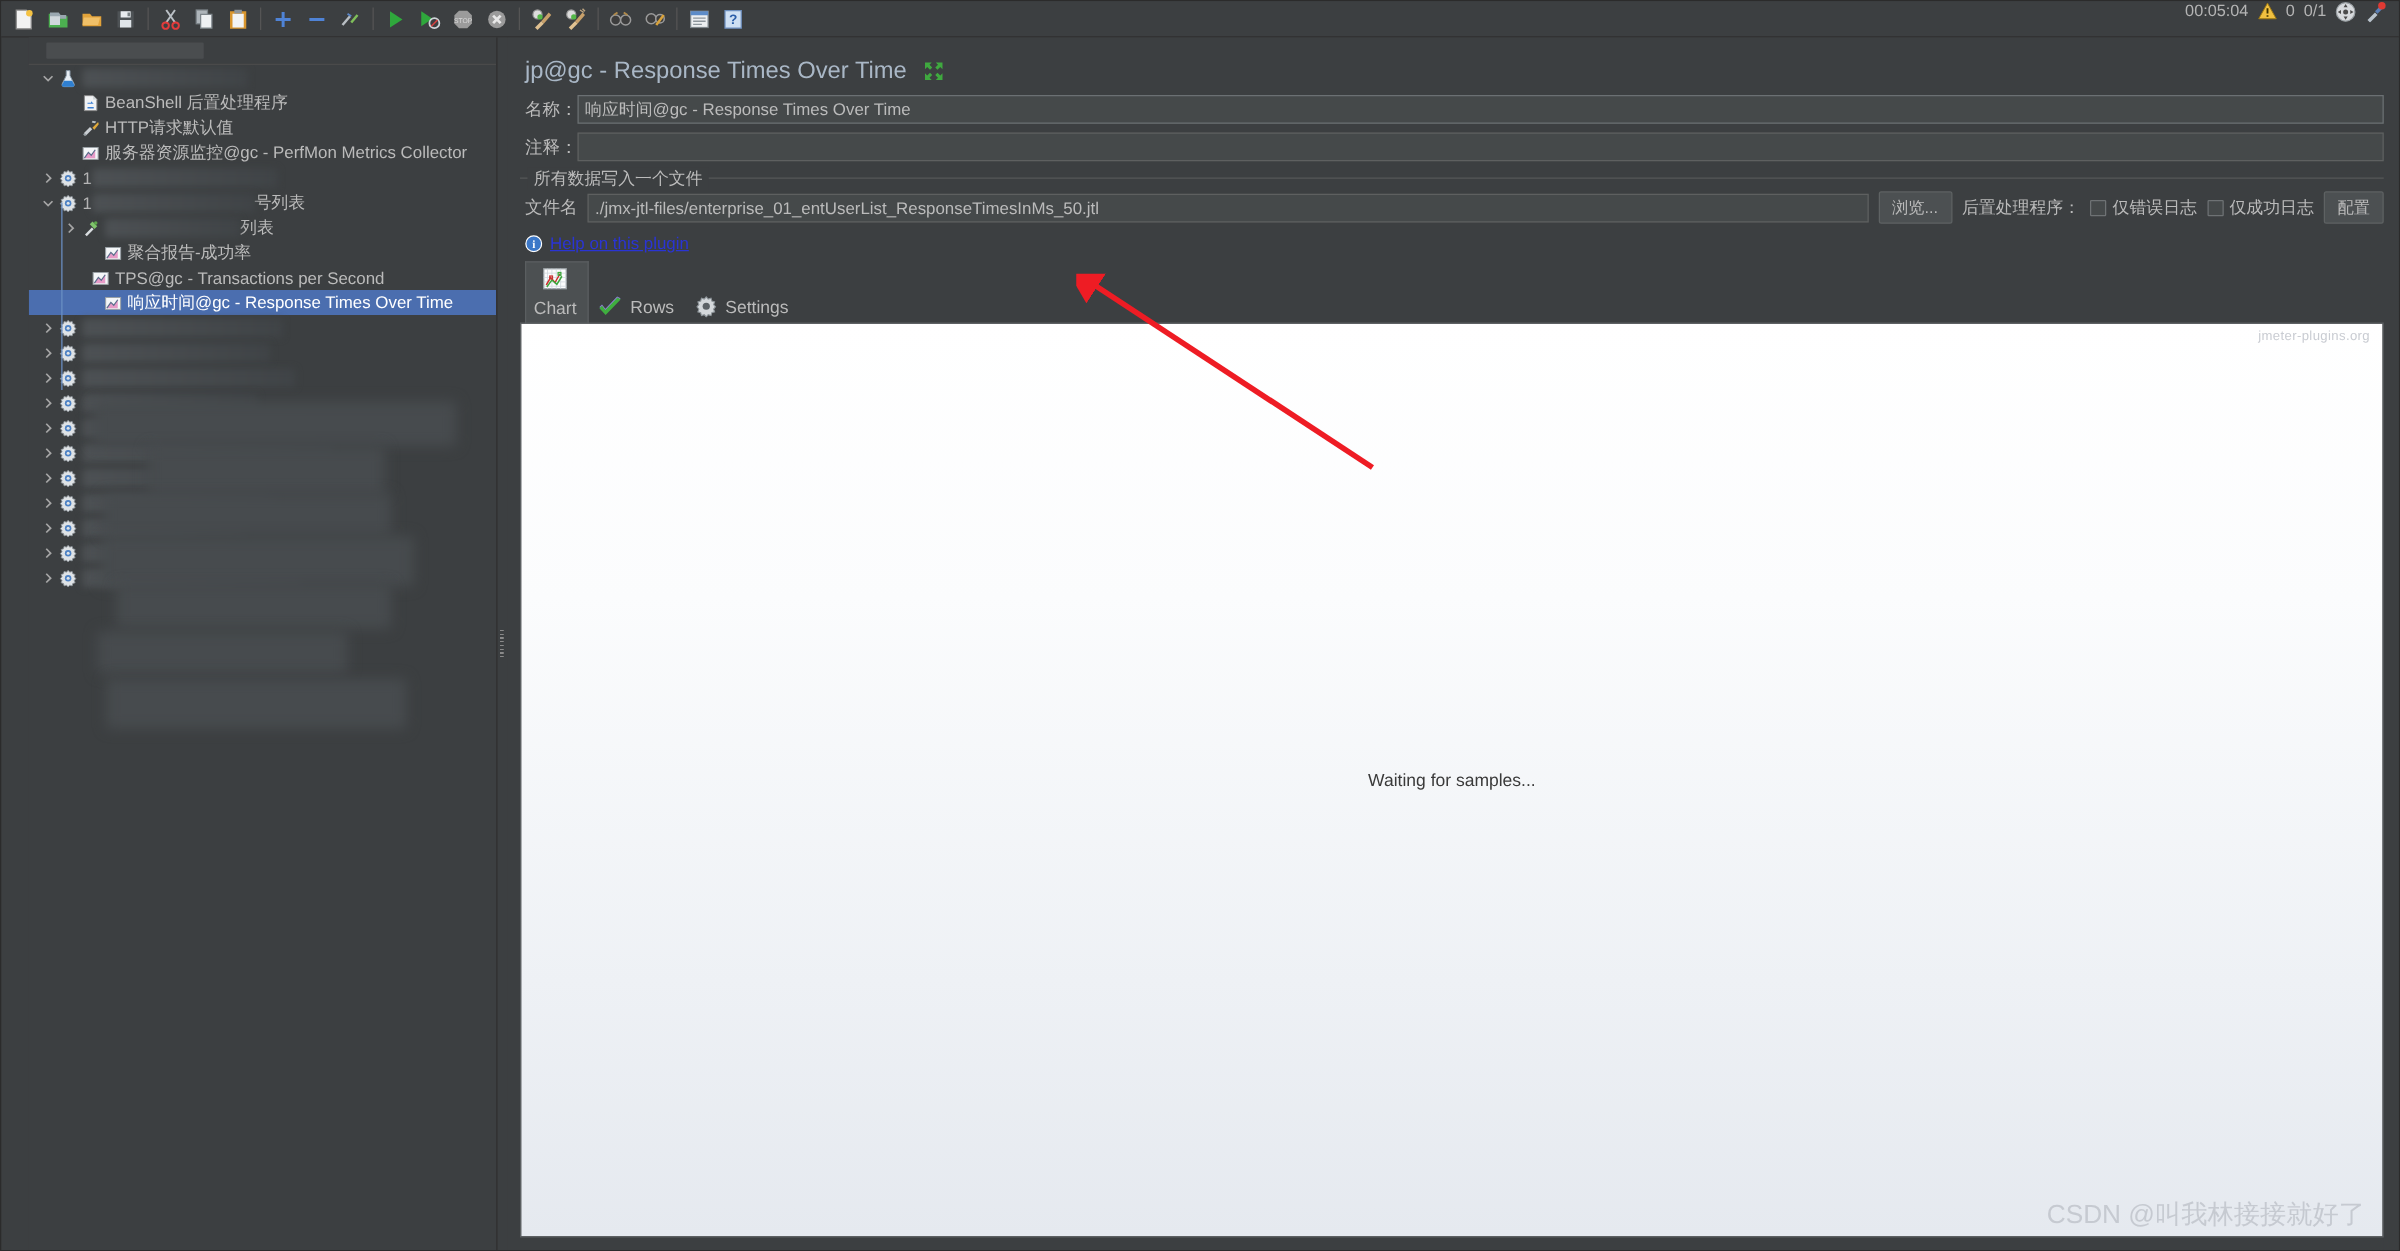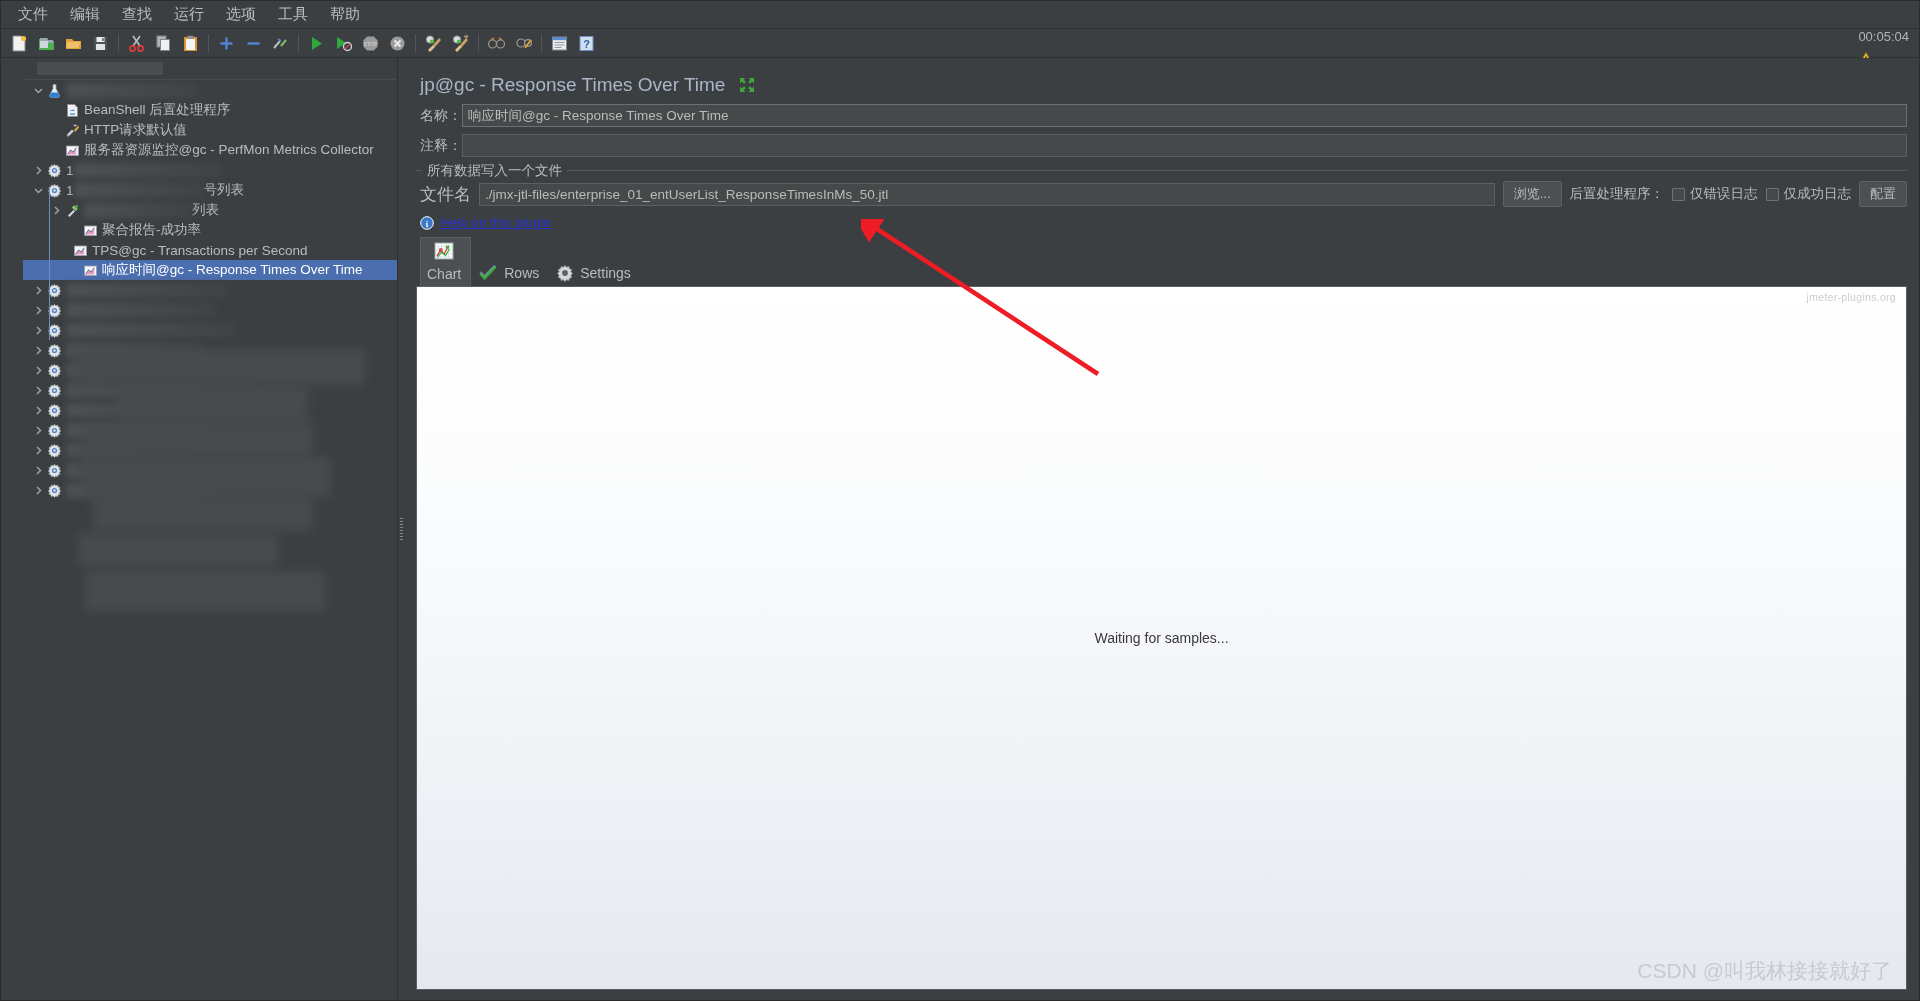--- a/index.html
+++ b/index.html
@@ -44,21 +44,21 @@
   }
   .tb-btn {
     width: 25px; height: 25px;
     display: flex; align-items: center; justify-content: center;
     margin: 0 1px; cursor: default; position: relative;
   }
   .tb-sep { width: 1px; height: 18px; background: #555; margin: 0 4px; }
   .tb-status {
     position: absolute; right: 10px; top: 0; height: 29px;
     display: flex; align-items: flex-start; gap: 7px;
-    color: #b4b4b4; font-size: 13px; flex-direction: column;
+    color: #b4b4b4; font-size: 13px;
   }
 
   
   .body-split { flex: 1 1 auto; display: flex; min-height: 0; position: relative; }
 
   
   .tree-pane {
     width: 374px; flex: 0 0 374px;
     background: #3c3f41;
     display: flex; flex-direction: column;
@@ -158,21 +158,21 @@
     margin-top: 6px; position: relative;
     border-top: 1px solid #555858;
     padding-top: 10px;
   }
   .group-title {
     position: absolute; top: -9px; left: 6px;
     background: #3c3f41; padding: 0 5px;
     color: #bbbbbb; font-size: 13.5px;
   }
   .file-row { display: flex; align-items: center; gap: 8px; }
-  .file-label { color: #bbbbbb; font-size: 17px; flex: 0 0 auto; padding-left: 4px; }
+  .file-label { color: #bbbbbb; font-size: 14px; flex: 0 0 auto; padding-left: 4px; }
   .btn {
     background: #4c5052; border: 1px solid #5e6263;
     color: #bbbbbb; font-size: 13px;
     padding: 3px 10px; border-radius: 2px;
     cursor: default; white-space: nowrap;
   }
   .inline-label { color: #bbbbbb; font-size: 13.5px; white-space: nowrap; }
   .cb-wrap { display: flex; align-items: center; gap: 5px; white-space: nowrap; }
   .checkbox {
     width: 13px; height: 13px;
@@ -233,29 +233,20 @@
 
   .bottom-strip {
     height: 10px; flex: 0 0 10px; background: #3c3f41;
   }
 </style>
 </head>
 <body>
 
 <div id="app">
 
-  <div class="menubar" id="menubar">
-      <div class="menu-item">文件</div>
-      <div class="menu-item">编辑</div>
-      <div class="menu-item">查找</div>
-      <div class="menu-item">运行</div>
-      <div class="menu-item">选项</div>
-      <div class="menu-item">工具</div>
-      <div class="menu-item">帮助</div>
-    </div>
 
   <div class="toolbar">
     <div class="tb-btn">
       <svg width="19" height="19" viewBox="0 0 19 19">
         <path d="M3 2h8l4 4v11H3z" fill="#f2f2f2" stroke="#8a8a8a" stroke-width="1"></path>
         <path d="M11 2l4 4h-4z" fill="#d9d9d9"></path>
         <circle cx="13.5" cy="4.5" r="2.6" fill="#f5c242"></circle>
       </svg>
     </div>
     <div class="tb-btn">

